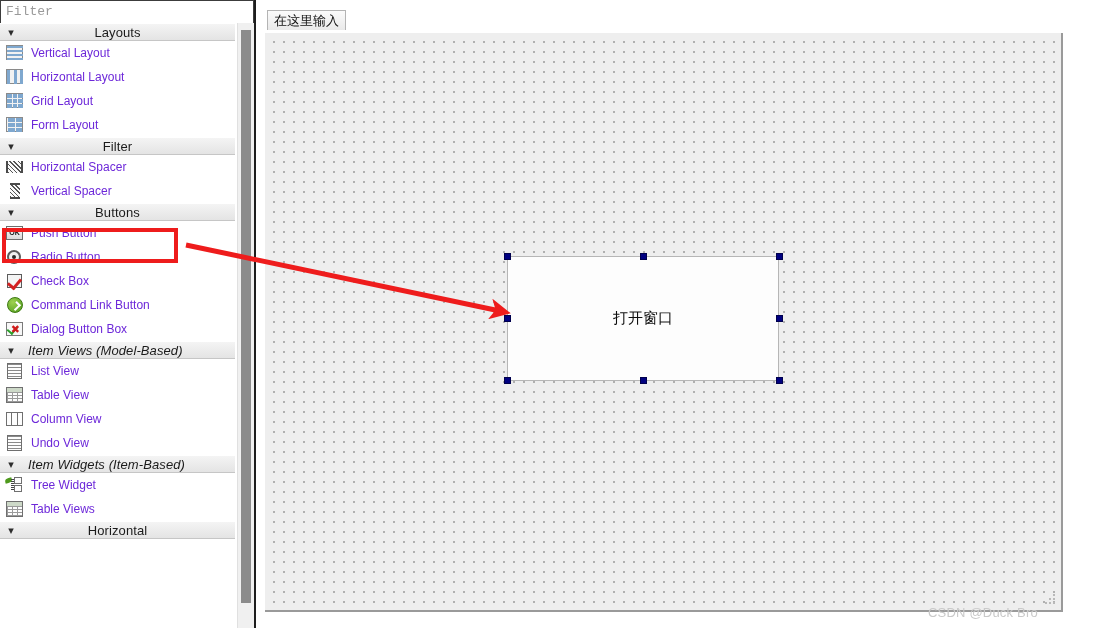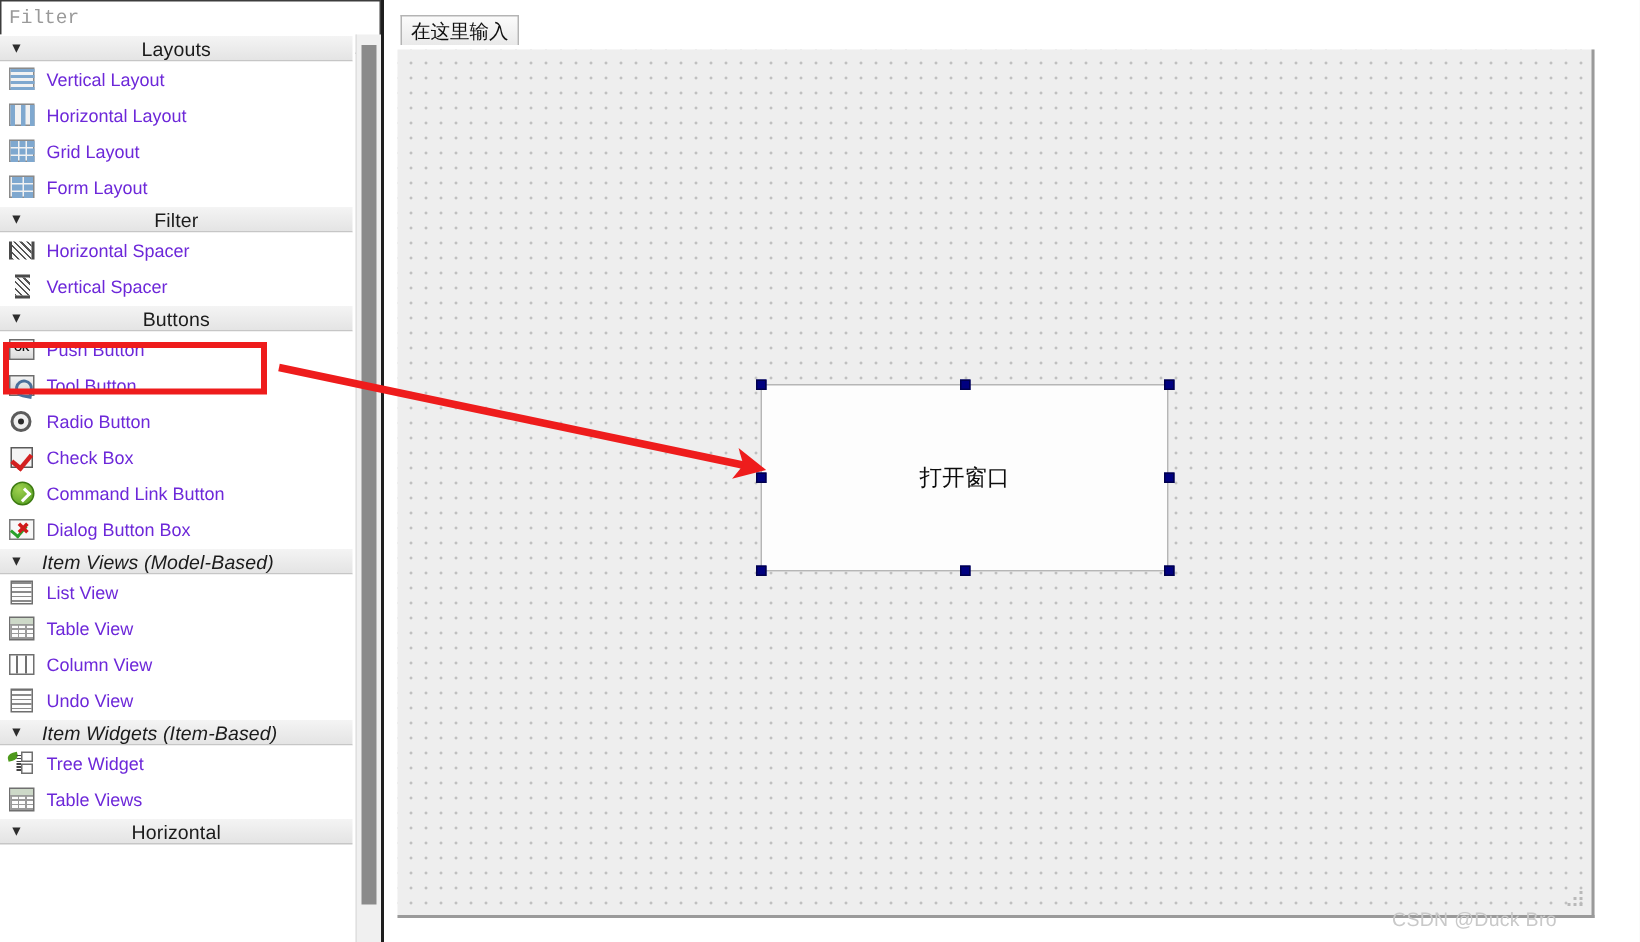--- a/index.html
+++ b/index.html
@@ -287,26 +287,20 @@
       <span class="sec-label">Buttons</span>
     </div>
     <div class="row">
       <span class="ico">
           <span class="pbtn">OK</span>
         </span>
       <span class="lbl">Push Button</span>
     </div>
     <div class="row">
       <span class="ico">
-          <span class="tbtn"></span>
-        </span>
-      <span class="lbl">Tool Button</span>
-    </div>
-    <div class="row">
-      <span class="ico">
           <span class="radio"></span>
         </span>
       <span class="lbl">Radio Button</span>
     </div>
     <div class="row">
       <span class="ico">
           <span class="cbox"></span>
         </span>
       <span class="lbl">Check Box</span>
     </div>

